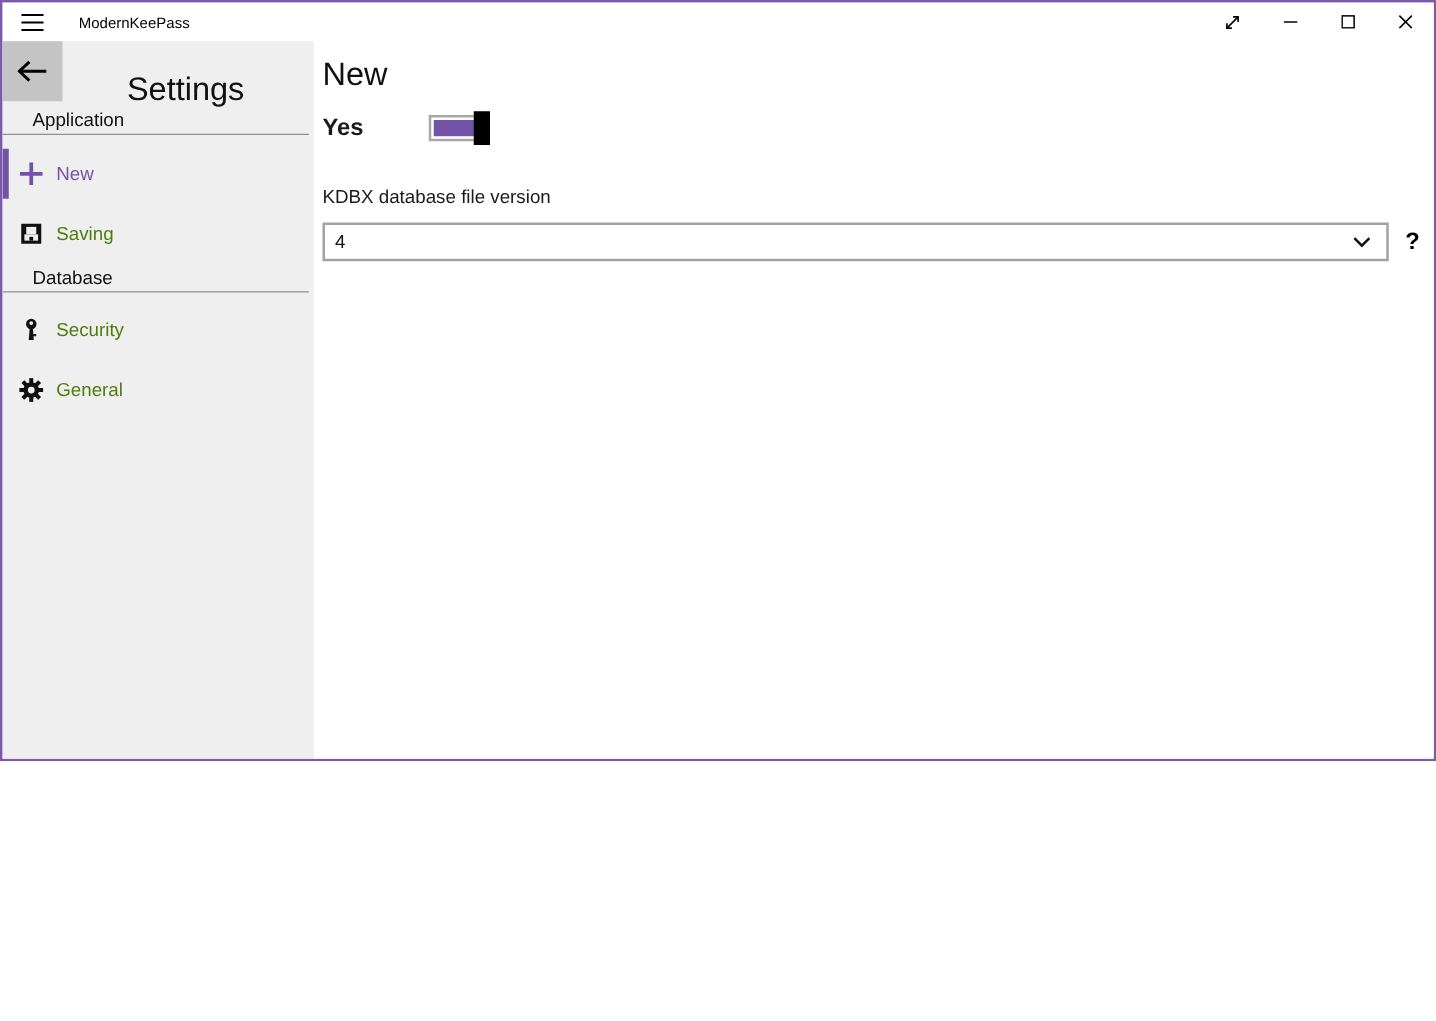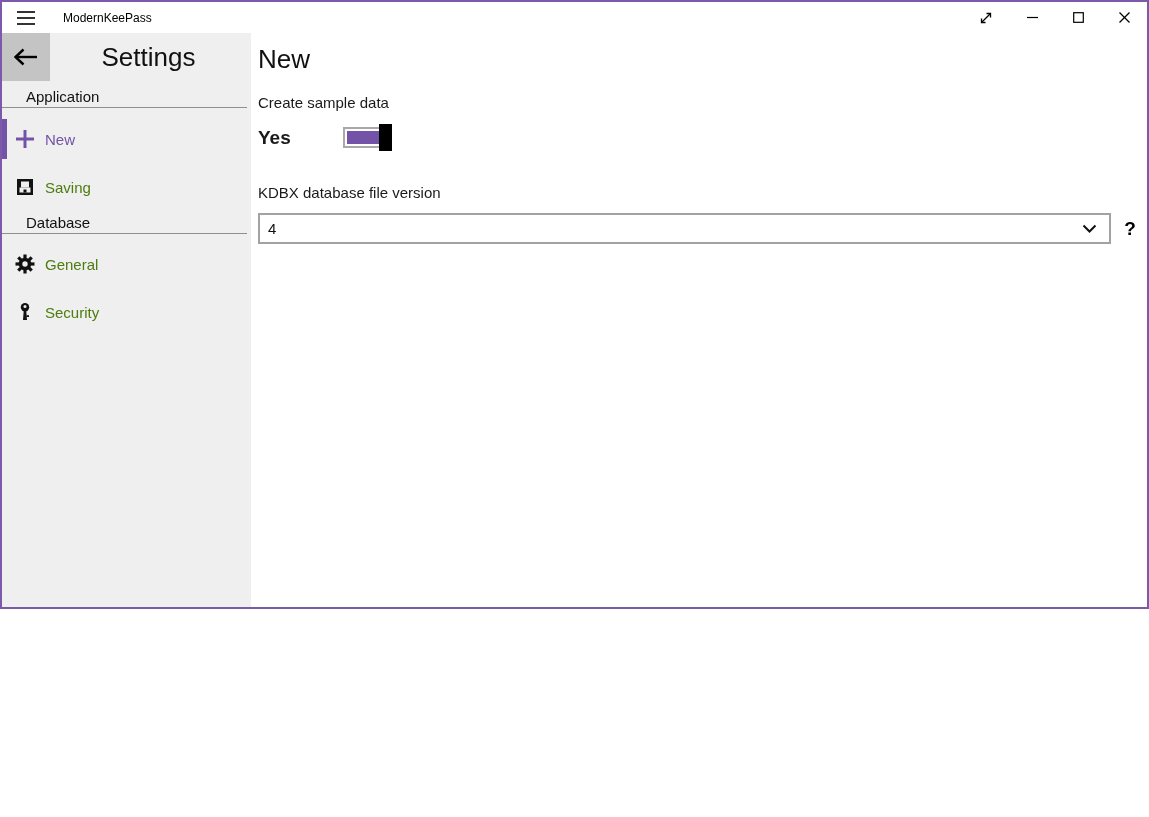--- a/index.html
+++ b/index.html
@@ -15,21 +15,21 @@
   .titlebar{height:31px;min-height:31px;display:flex;align-items:stretch;background:#fff;}
   .icon-btn{background:none;border:none;padding:0;display:flex;align-items:center;justify-content:center;cursor:pointer;}
   .hamburger-btn{width:48px;}
   .app-title{font-size:12px;align-self:center;margin-left:13px;color:#000;}
   .win-controls{margin-left:auto;display:flex;}
   .win-btn{width:46px;}
   
   .app-body{flex:1;display:flex;min-height:0;}
   .sidebar{width:249px;min-width:249px;background:var(--sidebar-bg,#EFEFEF);position:relative;}
   .back-btn{position:absolute;top:0;left:0;width:48px;height:48px;background:var(--back-btn-bg,#C4C4C4);border:none;display:flex;align-items:center;justify-content:center;cursor:pointer;}
-  .sidebar-title{position:absolute;top:9px;left:48px;width:197px;text-align:center;font-size:26px;font-weight:400;color:#111;}
+  .sidebar-title{position:absolute;top:23px;left:48px;width:197px;text-align:center;font-size:26px;font-weight:400;color:#111;}
   .nav{padding-top:55px;}
   .section-header{font-size:15px;line-height:17px;color:#111;padding:0 0 2px 24px;margin:0 4px 7px 0;border-bottom:1px solid #8f8f8f;}
   .section-header.second{margin-top:3px;margin-bottom:6px;}
   .nav-item{height:48px;display:flex;align-items:center;position:relative;cursor:pointer;}
   .nav-item .nav-icon{width:20px;height:20px;margin-left:13px;display:flex;align-items:center;justify-content:center;}
   .nav-item .nav-label{margin-left:10px;font-size:15px;color:#4d7c0f;}
   .nav-item.selected .nav-label{color:var(--accent,#7353A7);}
   .nav-item.selected::before{content:"";position:absolute;left:0;top:4px;bottom:4px;width:5px;background:var(--accent,#7353A7);}
   
   .content{flex:1;padding:9px 8px 0 7px;background:#fff;display:flex;flex-direction:column;}
@@ -146,56 +146,55 @@
           </span>
           <span class="nav-label">Saving</span>
         </div>
 
         <div class="section-header second">Database</div>
 
         <div class="nav-item">
           <span class="nav-icon">
             <svg width="20" height="20" viewBox="0 0 20 20">
               <g fill="#111">
+                <circle cx="10" cy="5.2" r="4.2"></circle>
+                <circle cx="10" cy="4.4" r="1.5" fill="#EFEFEF"></circle>
+                <path d="M8.7 9 L11.3 9 L12 18 L8 18 Z"></path>
+                <rect x="11.5" y="13.2" width="2.5" height="1.8"></rect>
+              </g>
+            </svg>
+          </span>
+          <span class="nav-label">Security</span>
+        </div>
+
+        <div class="nav-item">
+          <span class="nav-icon">
+            <svg width="20" height="20" viewBox="0 0 20 20">
+              <g fill="#111">
                 <rect x="8.4" y="0.5" width="3.2" height="5" transform="rotate(0 10 10)"></rect>
                 <rect x="8.4" y="0.5" width="3.2" height="5" transform="rotate(45 10 10)"></rect>
                 <rect x="8.4" y="0.5" width="3.2" height="5" transform="rotate(90 10 10)"></rect>
                 <rect x="8.4" y="0.5" width="3.2" height="5" transform="rotate(135 10 10)"></rect>
                 <rect x="8.4" y="0.5" width="3.2" height="5" transform="rotate(180 10 10)"></rect>
                 <rect x="8.4" y="0.5" width="3.2" height="5" transform="rotate(225 10 10)"></rect>
                 <rect x="8.4" y="0.5" width="3.2" height="5" transform="rotate(270 10 10)"></rect>
                 <rect x="8.4" y="0.5" width="3.2" height="5" transform="rotate(315 10 10)"></rect>
                 <circle cx="10" cy="10" r="6.3"></circle>
                 <circle cx="10" cy="10" r="2.7" fill="#EFEFEF"></circle>
               </g>
             </svg>
           </span>
           <span class="nav-label">General</span>
         </div>
-
-        <div class="nav-item">
-          <span class="nav-icon">
-            <svg width="20" height="20" viewBox="0 0 20 20">
-              <g fill="#111">
-                <circle cx="10" cy="5.2" r="4.2"></circle>
-                <circle cx="10" cy="4.4" r="1.5" fill="#EFEFEF"></circle>
-                <path d="M8.7 9 L11.3 9 L12 18 L8 18 Z"></path>
-                <rect x="11.5" y="13.2" width="2.5" height="1.8"></rect>
-              </g>
-            </svg>
-          </span>
-          <span class="nav-label">Security</span>
-        </div>
       </div>
     </div>
 
     <div class="content">
       <h1 class="page-title">New</h1>
 
-      <div class="field-label">Create sample data</div>
       <div class="toggle-row">
         <span class="toggle-state">Yes</span>
         <button class="toggle" aria-checked="true">
           <span class="fill"></span>
           <span class="thumb"></span>
         </button>
       </div>
 
       <div class="field-label kdbx">KDBX database file version</div>
       <div class="combo-row">

